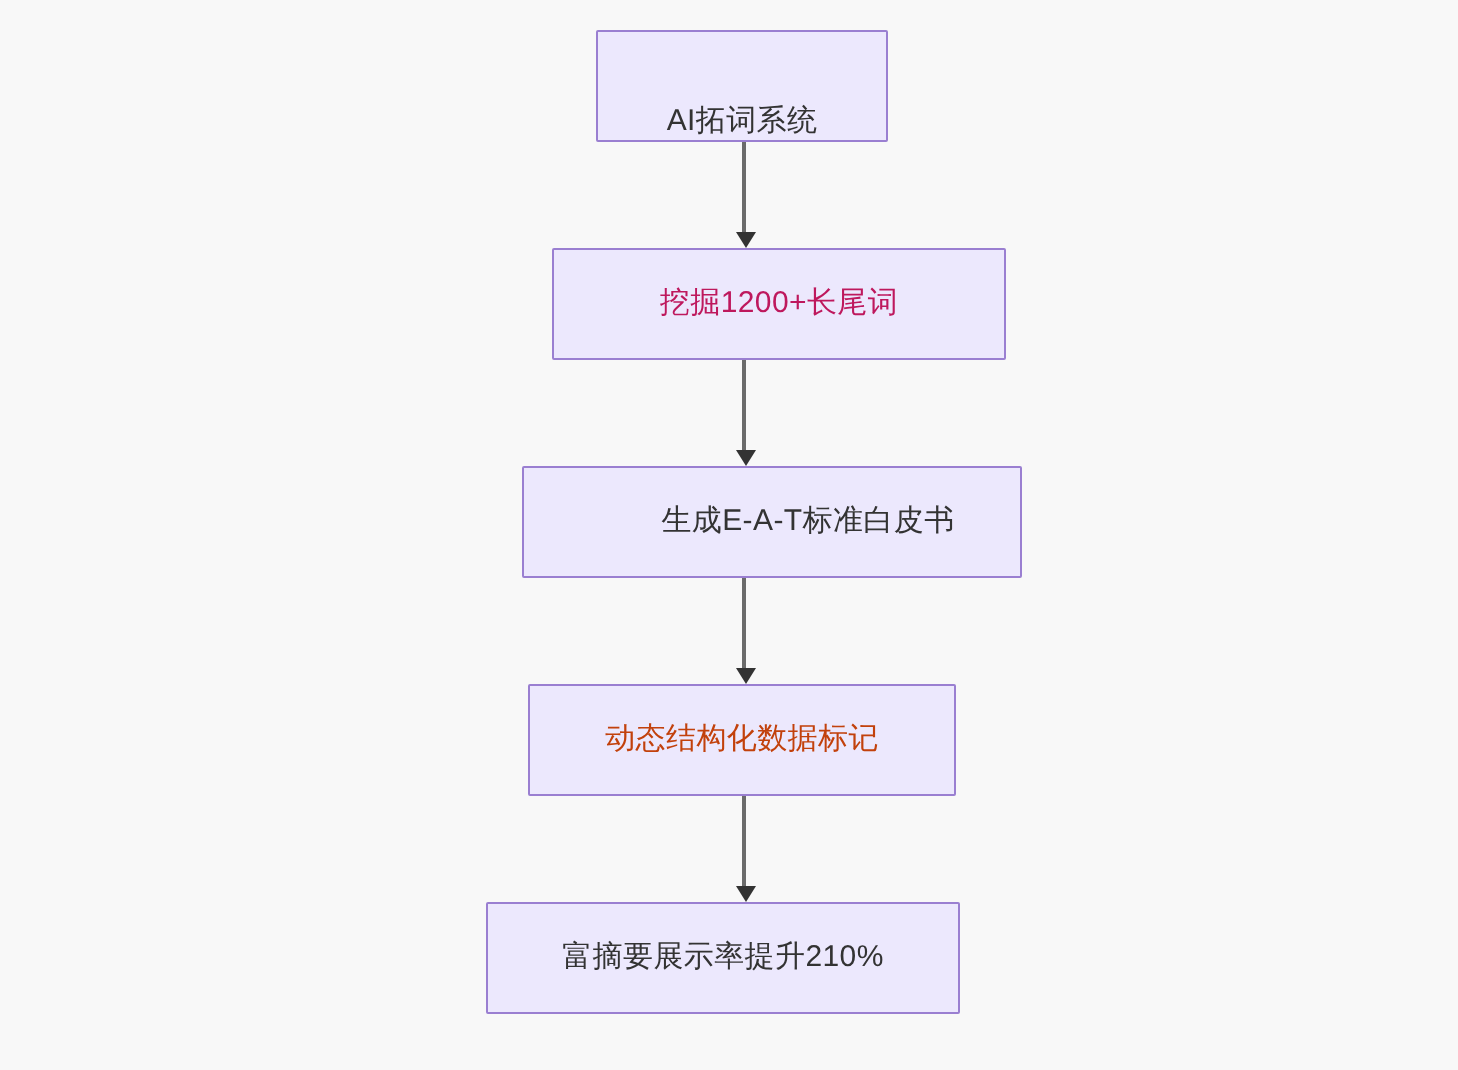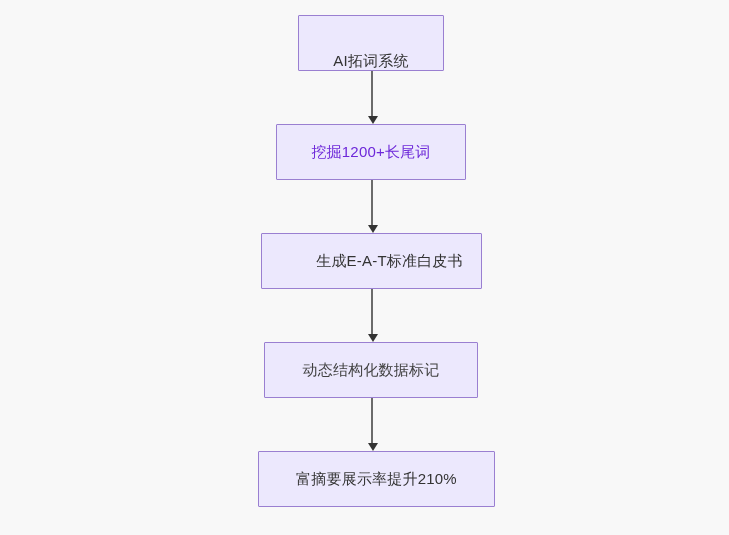--- a/index.html
+++ b/index.html
@@ -74,29 +74,29 @@
   </div>
   <div class="flow-edge" style="left: 371px; top: 398px; height: 53px;">
     <div class="edge-line" style="height: 46px; background: rgb(107, 107, 107);"></div>
     <div class="edge-arrow" style="top: 45px; border-top-color: rgb(51, 51, 51);"></div>
   </div>
 
   <div class="flow-node" style="left: 298px; top: 15px; width: 146px; height: 56px; background: rgb(236, 232, 253); border-color: rgb(154, 127, 209); color: rgb(51, 51, 51); align-items: flex-end;">
     <span>AI拓词系统</span>
   </div>
 
-  <div class="flow-node" style="left: 276px; top: 124px; width: 190px; height: 56px; background: rgb(236, 232, 253); border-color: rgb(154, 127, 209); color: #6d28d9; text-align: center;">
+  <div class="flow-node" style="left: 276px; top: 124px; width: 227px; height: 56px; background: rgb(236, 232, 253); border-color: rgb(154, 127, 209); color: #be185d; text-align: center;">
     <span>挖掘1200+长尾词</span>
   </div>
 
-  <div class="flow-node" style="left: 261px; top: 233px; width: 221px; height: 56px; background: rgb(236, 232, 253); border-color: rgb(154, 127, 209); color: rgb(51, 51, 51); padding-left: 36px;">
+  <div class="flow-node" style="left: 261px; top: 233px; width: 250px; height: 56px; background: rgb(236, 232, 253); border-color: rgb(154, 127, 209); color: rgb(51, 51, 51); padding-left: 36px;">
     <span>生成E-A-T标准白皮书</span>
   </div>
 
-  <div class="flow-node" style="left: 264px; top: 342px; width: 214px; height: 56px; background: rgb(236, 232, 253); border-color: rgb(154, 127, 209); color: #404040;">
+  <div class="flow-node" style="left: 264px; top: 342px; width: 214px; height: 56px; background: rgb(236, 232, 253); border-color: rgb(154, 127, 209); color: #c2410c;">
     <span>动态结构化数据标记</span>
   </div>
 
-  <div class="flow-node" style="left: 258px; top: 451px; width: 237px; height: 56px; background: rgb(236, 232, 253); border-color: rgb(154, 127, 209); color: rgb(51, 51, 51);">
+  <div class="flow-node" style="left: 243px; top: 451px; width: 237px; height: 56px; background: rgb(236, 232, 253); border-color: rgb(154, 127, 209); color: rgb(51, 51, 51);">
     <span>富摘要展示率提升210%</span>
   </div>
 
 </div>
 
 </body></html>

